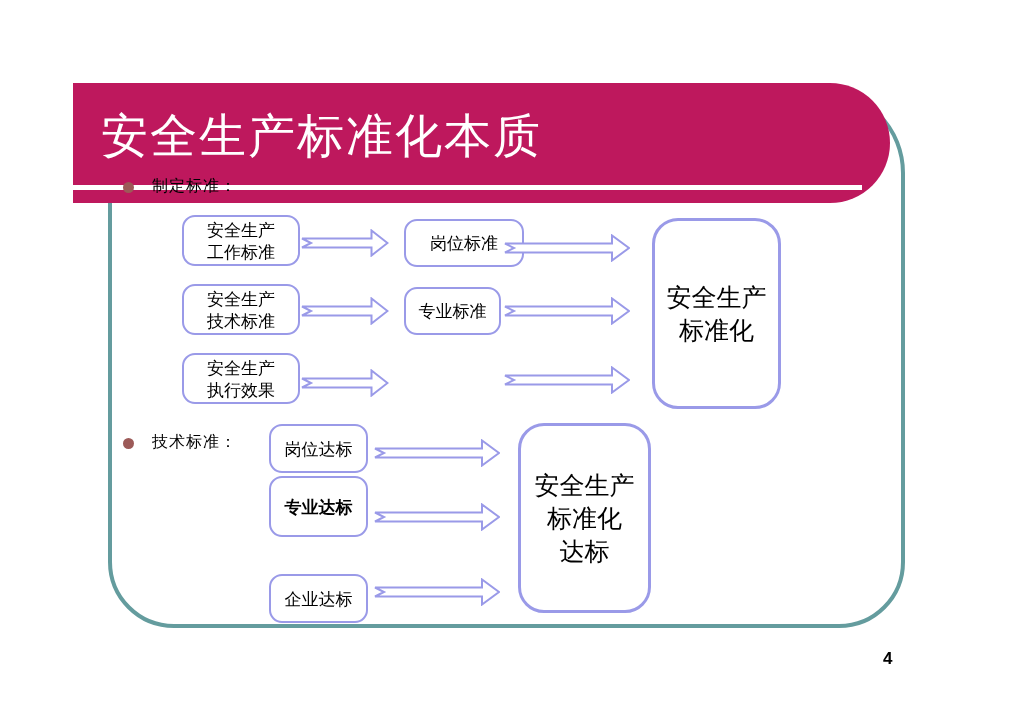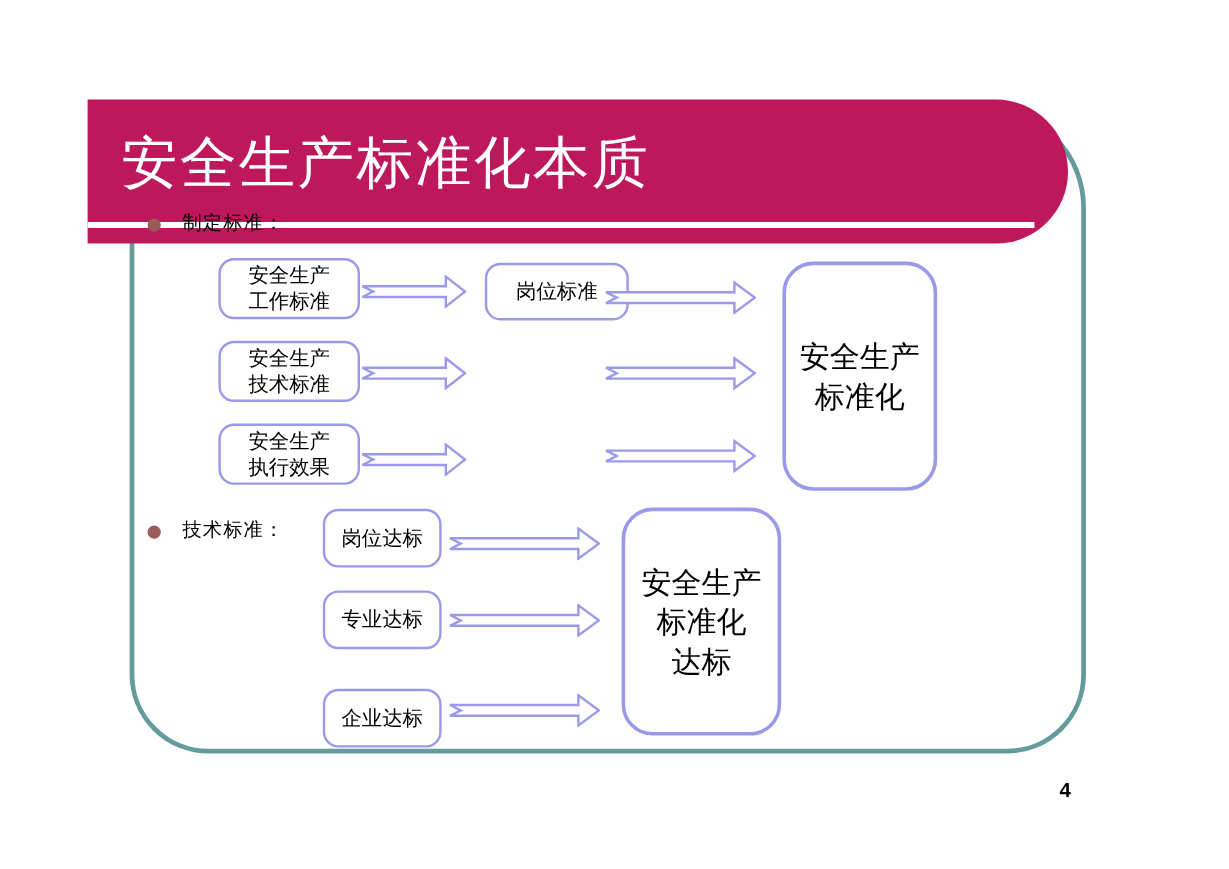--- a/index.html
+++ b/index.html
@@ -80,20 +80,23 @@
     <path d="M1,9.5 H108 V1.5 L125,14 L108,26.5 V18.5 H1 L10,14 Z" fill="#ffffff" stroke="#9A9AE8" stroke-width="2"></path>
   </svg>
 
   <div class="box" style="left:182px;top:284px;width:118px;height:51px;">
     <span>安全生产</span>
     <span>技术标准</span>
   </div>
   <svg class="arr" style="left:301px;top:297px;" width="88" height="28" viewBox="0 0 88 28">
     <path d="M1,9.5 H70.5 V1.5 L86.5,14 L70.5,26.5 V18.5 H1 L10,14 Z" fill="#ffffff" stroke="#9A9AE8" stroke-width="2"></path>
   </svg>
+  <div class="box" style="left:404px;top:287px;width:97px;height:48px;">
+    <span>专业标准</span>
+  </div>
   <svg class="arr" style="left:504px;top:297px;" width="126" height="28" viewBox="0 0 126 28">
     <path d="M1,9.5 H108 V1.5 L125,14 L108,26.5 V18.5 H1 L10,14 Z" fill="#ffffff" stroke="#9A9AE8" stroke-width="2"></path>
   </svg>
 
   <div class="box" style="left:182px;top:353px;width:118px;height:51px;">
     <span>安全生产</span>
     <span>执行效果</span>
   </div>
   <svg class="arr" style="left:301px;top:369px;" width="88" height="28" viewBox="0 0 88 28">
     <path d="M1,9.5 H70.5 V1.5 L86.5,14 L70.5,26.5 V18.5 H1 L10,14 Z" fill="#ffffff" stroke="#9A9AE8" stroke-width="2"></path>
@@ -110,21 +113,21 @@
   <div class="dot" style="left:123px;top:438px;"></div>
   <div class="blabel" style="left:152px;top:432px;">技术标准：</div>
 
   <div class="box" style="left:269px;top:424px;width:99px;height:49px;justify-content:center;">
     <span>岗位达标</span>
   </div>
   <svg class="arr" style="left:374px;top:439px;" width="126" height="28" viewBox="0 0 126 28">
     <path d="M1,9.5 H108 V1.5 L125,14 L108,26.5 V18.5 H1 L10,14 Z" fill="#ffffff" stroke="#9A9AE8" stroke-width="2"></path>
   </svg>
 
-  <div class="box" style="left:269px;top:492px;width:99px;height:49px;">
+  <div class="box" style="left:269px;top:476px;width:99px;height:61px;font-weight:bold;">
     <span>专业达标</span>
   </div>
   <svg class="arr" style="left:374px;top:503px;" width="126" height="28" viewBox="0 0 126 28">
     <path d="M1,9.5 H108 V1.5 L125,14 L108,26.5 V18.5 H1 L10,14 Z" fill="#ffffff" stroke="#9A9AE8" stroke-width="2"></path>
   </svg>
 
   <div class="box" style="left:269px;top:574px;width:99px;height:49px;">
     <span>企业达标</span>
   </div>
   <svg class="arr" style="left:374px;top:578px;" width="126" height="28" viewBox="0 0 126 28">

